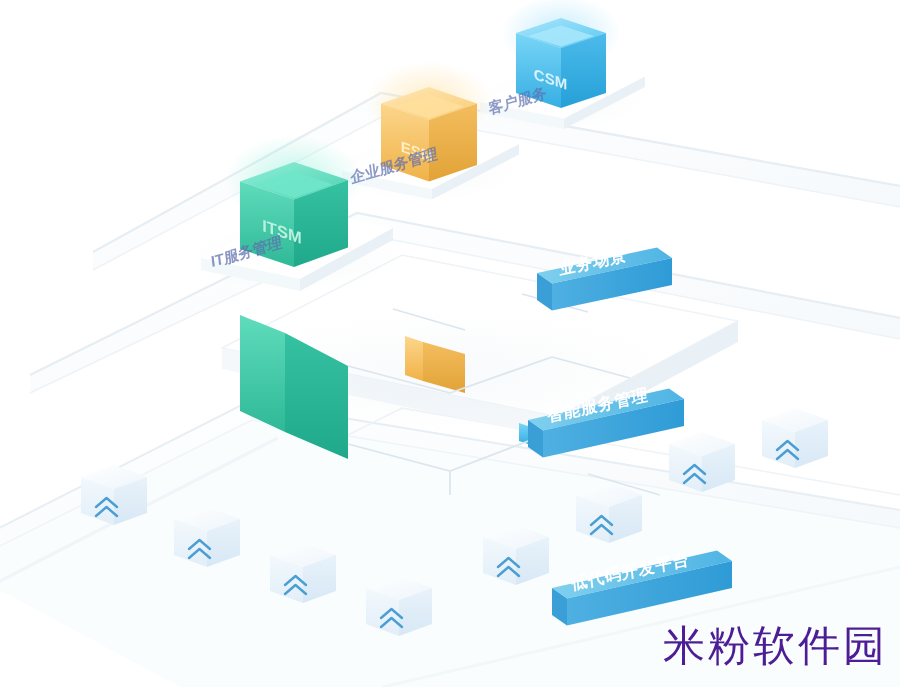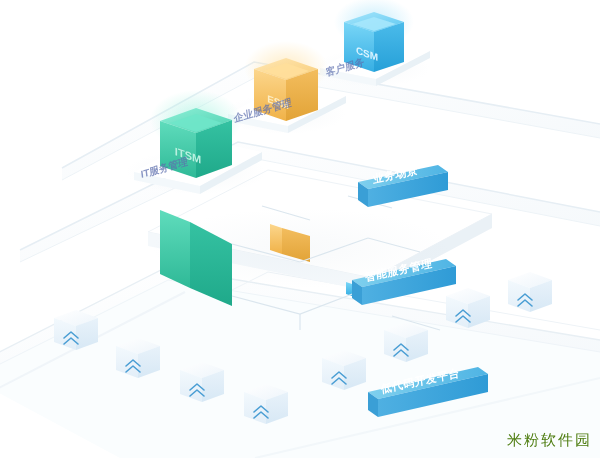--- a/index.html
+++ b/index.html
@@ -45,22 +45,22 @@
   .isolabel {
     position: absolute;
     white-space: nowrap;
     pointer-events: none;
     font-weight: bold;
   }
   .watermark {
     position: absolute;
     right: 8px;
     bottom: 8px;
-    font-size: 15px;
-    color: #4d7c0f;
+    font-size: 28px;
+    color: #4c1d95;
     letter-spacing: 2px;
     font-family: Liberation Mono, monospace;
   }
 </style>
 </head>
 <body>
 
 <div id="stage">
 
   <svg id="scene" viewBox="0 0 600 458">

